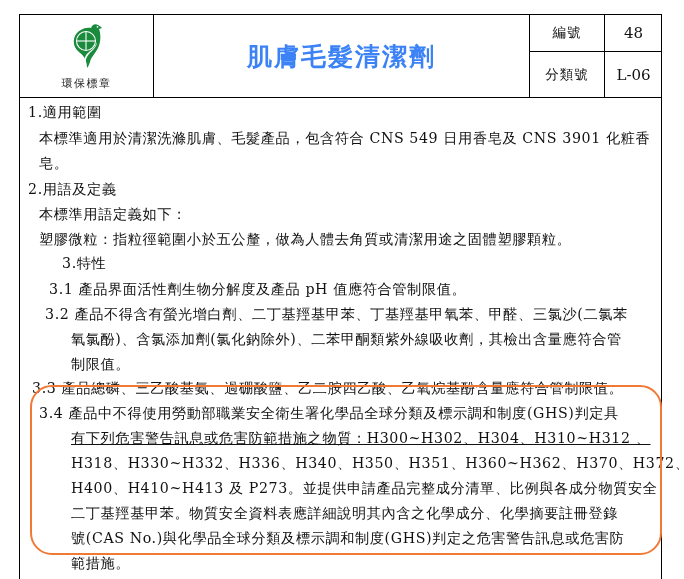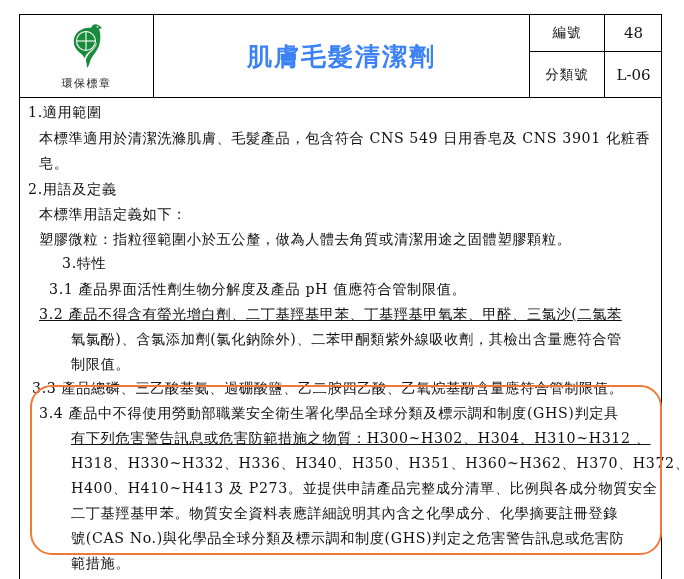--- a/index.html
+++ b/index.html
@@ -141,21 +141,21 @@
 
   <div class="body-lines">
     <div class="line" style="left:8px; top:4px;">1.適用範圍</div>
     <div class="line" style="left:19px; top:30px;">本標準適用於清潔洗滌肌膚、毛髮產品，包含符合 CNS 549 日用香皂及 CNS 3901 化粧香</div>
     <div class="line" style="left:19px; top:55px;">皂。</div>
     <div class="line" style="left:8px; top:81px;">2.用語及定義</div>
     <div class="line" style="left:19px; top:106px;">本標準用語定義如下：</div>
     <div class="line" style="left:19px; top:131px;">塑膠微粒：指粒徑範圍小於五公釐，做為人體去角質或清潔用途之固體塑膠顆粒。</div>
     <div class="line" style="left:8px; top:155px;margin-left:34px;">3.特性</div>
     <div class="line" style="left:1px; top:181px;margin-left:28px;">3.1 產品界面活性劑生物分解度及產品 pH 值應符合管制限值。</div>
-    <div class="line" style="left:19px; top:206px;text-decoration:underline;">3.2 產品不得含有螢光增白劑、二丁基羥基甲苯、丁基羥基甲氧苯、甲醛、三氯沙(二氯苯</div>
+    <div class="line" style="left:25px; top:206px;">3.2 產品不得含有螢光增白劑、二丁基羥基甲苯、丁基羥基甲氧苯、甲醛、三氯沙(二氯苯</div>
     <div class="line" style="left:51px; top:231px;">氧氯酚)、含氯添加劑(氯化鈉除外)、二苯甲酮類紫外線吸收劑，其檢出含量應符合管</div>
     <div class="line" style="left:51px; top:256px;">制限值。</div>
     <div class="line" style="left:12px; top:280px;">3.3 產品總磷、三乙酸基氨、過硼酸鹽、乙二胺四乙酸、乙氧烷基酚含量應符合管制限值。</div>
     <div class="line" style="left:19px; top:305px;">3.4 產品中不得使用勞動部職業安全衛生署化學品全球分類及標示調和制度(GHS)判定具</div>
     <div class="line" style="left:51px; top:330px;text-decoration:underline;">有下列危害警告訊息或危害防範措施之物質：H300~H302、H304、H310~H312 、</div>
     <div class="line" style="left:51px; top:355px;">H318、H330~H332、H336、H340、H350、H351、H360~H362、H370、H372、H373、</div>
     <div class="line" style="left:51px; top:380px;">H400、H410~H413 及 P273。並提供申請產品完整成分清單、比例與各成分物質安全</div>
     <div class="line" style="left:51px; top:405px;">二丁基羥基甲苯。物質安全資料表應詳細說明其內含之化學成分、化學摘要註冊登錄</div>
     <div class="line" style="left:51px; top:430px;">號(CAS No.)與化學品全球分類及標示調和制度(GHS)判定之危害警告訊息或危害防</div>
     <div class="line" style="left:51px; top:455px;">範措施。</div>

